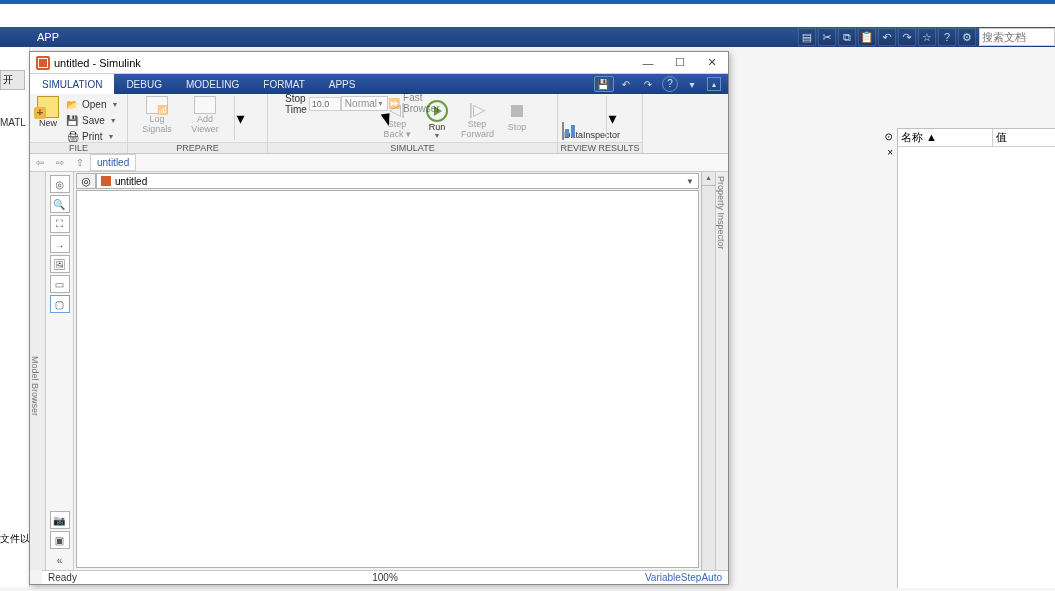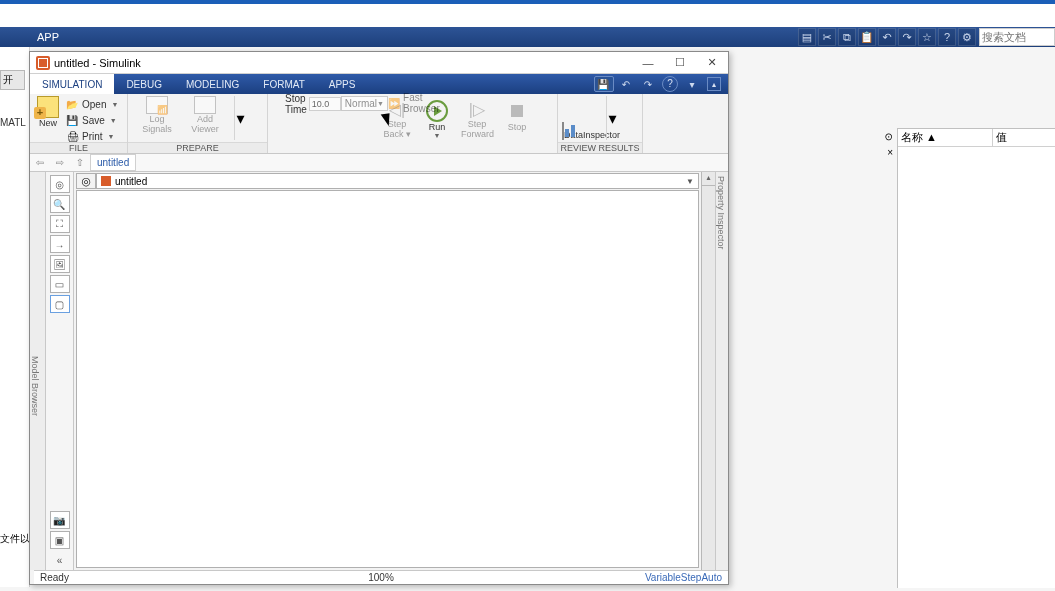--- a/index.html
+++ b/index.html
@@ -92,21 +92,21 @@
 .sl-canvas-wrap { flex:1; display:flex; flex-direction:column;}
 .sl-addr { height:18px; display:flex; align-items:center; margin:0 2px;}
 .sl-addr-targ { width:20px; height:16px; border:1px solid #b0b0b0; display:flex; align-items:center; justify-content:center; font-size:11px; cursor:pointer;}
 .sl-addr-box { flex:1; height:16px; border:1px solid #b0b0b0; background:#fff; display:flex; align-items:center; padding:0 4px; font-size:10px;}
 .sl-addr-icon { width:10px; height:10px; background:#d85c2a; margin-right:4px;}
 .sl-canvas { flex:1; background:#fff; border:1px solid #b0b0b0; margin:0 2px 2px 2px;}
 .sl-right-collapsed { width:13px; background:#ededed; border-left:1px solid #c8c8c8; writing-mode:vertical-lr; font-size:9px; color:#777; padding-top:4px; cursor:pointer;}
 .sl-right-scroll { width:14px; background:#e8e8e8; border-left:1px solid #b8b8b8;}
 .sl-right-scroll-up { height:14px; border-bottom:1px solid #b8b8b8; font-size:8px; text-align:center; line-height:12px; color:#666;}
 
-.sl-status { position:absolute; left:4px; right:0; bottom:0; height:14px; background:#fff; border-top:1px solid #c8c8c8; display:flex; align-items:center; font-size:10px; color:#333;}
+.sl-status { position:absolute; left:12px; right:0; bottom:0; height:14px; background:#fff; border-top:1px solid #c8c8c8; display:flex; align-items:center; font-size:10px; color:#333;}
 .st-ready{ padding-left:6px;}
 .st-zoom { position:absolute; left:50%; transform:translateX(-50%);}
 .st-solver { margin-left:auto; color:#3a6ab8; padding-right:6px; cursor:pointer;}
 
 .cursor-arrow { position:absolute; width:12px; height:16px; pointer-events:none;}
 .cursor-arrow::before { content:""; position:absolute; left:0; top:0; border-left:8px solid #000; border-top:4px solid transparent; border-bottom:10px solid transparent; transform:rotate(-35deg);}
 </style>
 </head>
 <body>
 
@@ -262,20 +262,21 @@
             <div class="step-icon">|▷</div>
             <div class="ts-biglabel">Step</div>
             <div class="ts-biglabel">Forward</div>
           </div>
           <div class="play-btn disabled">
             <div class="stop-icon"></div>
             <div class="ts-biglabel" style="margin-top:5px;">Stop</div>
           </div>
         </div>
       </div>
+      <div class="ts-section-label">SIMULATE</div>
     </div>
 
     <div class="ts-section" style="width:85px;">
       <div style="display:flex;">
         <div class="data-insp">
           <div class="data-insp-icon"></div>
           <div class="ts-biglabel">Data</div>
           <div class="ts-biglabel">Inspector</div>
         </div>
         <div style="width:12px;border-left:1px solid #d4d4d4;height:44px;display:flex;align-items:center;justify-content:center;">▾</div>

